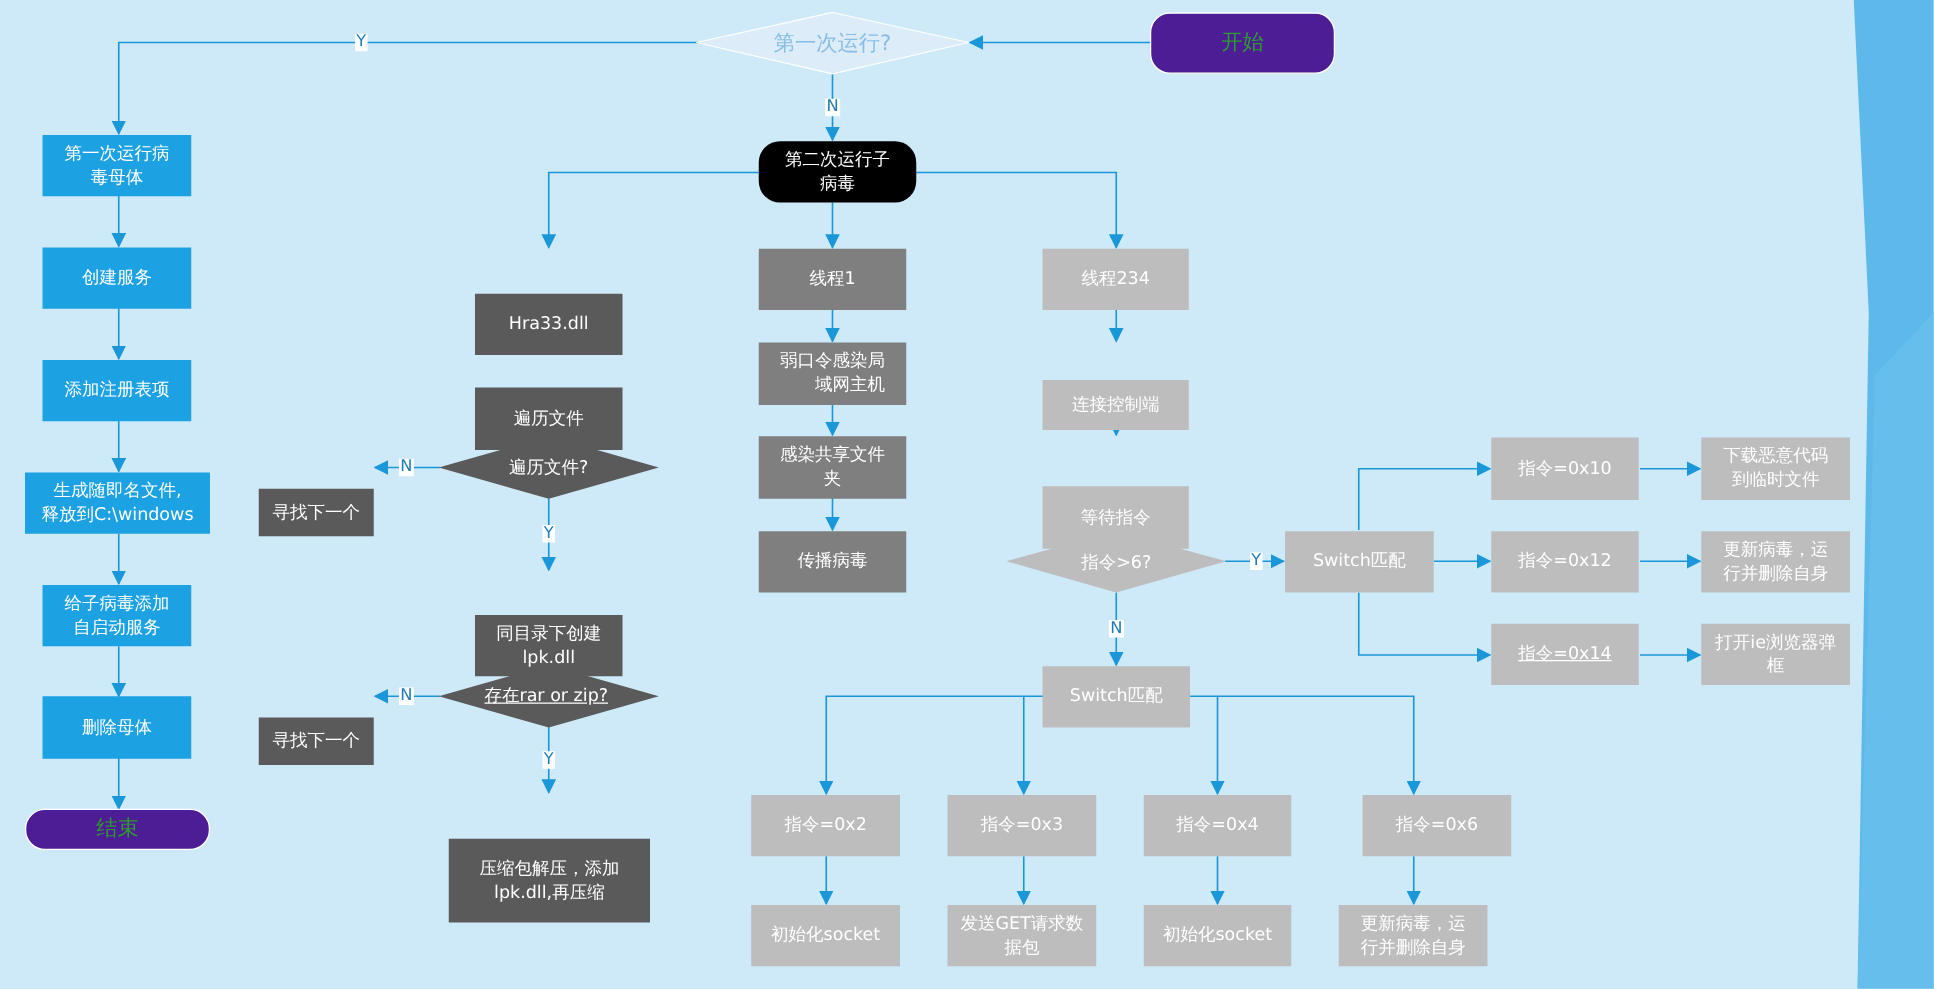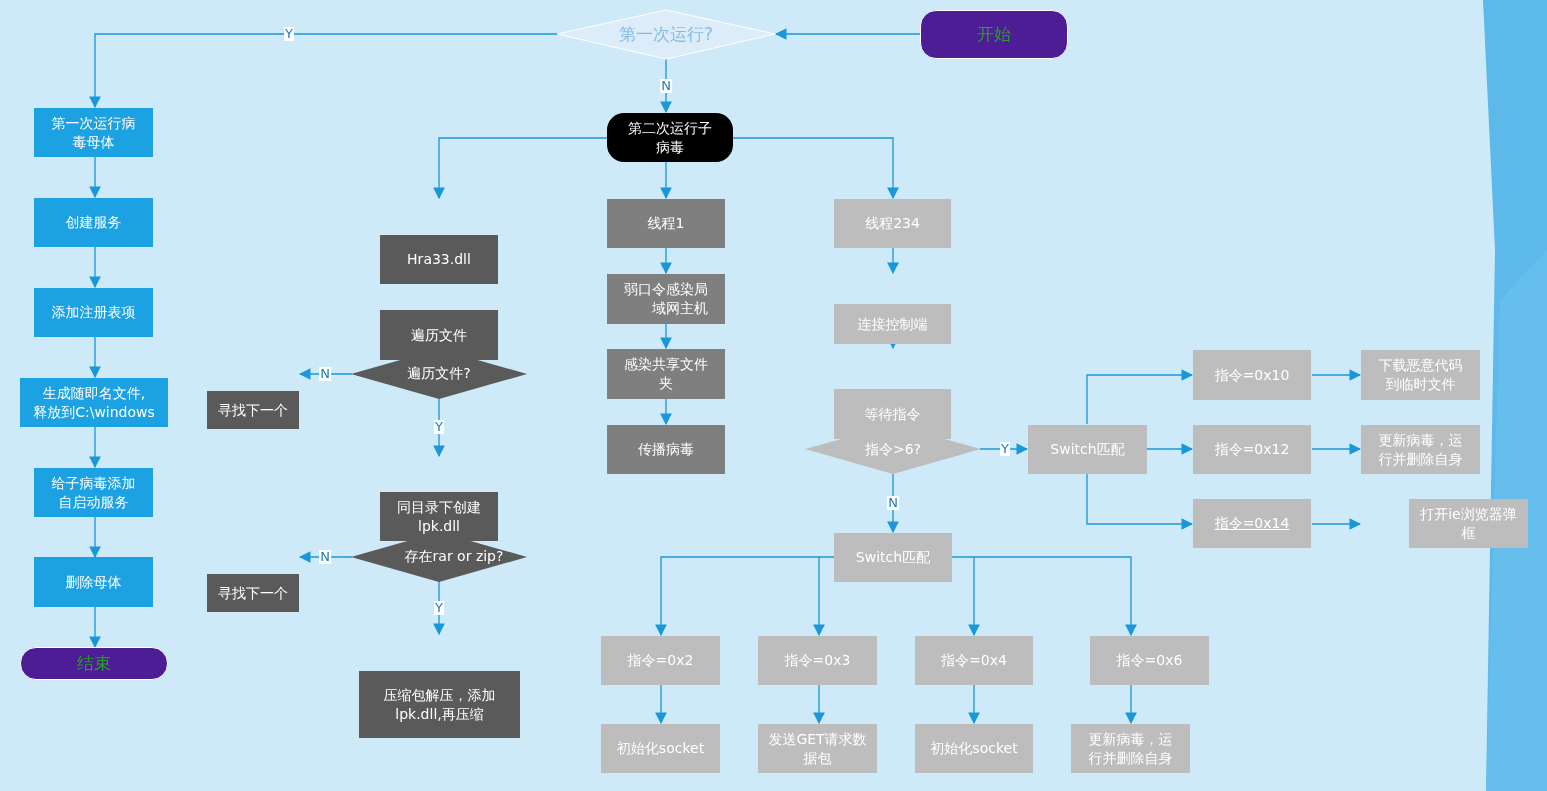--- a/index.html
+++ b/index.html
@@ -94,21 +94,21 @@
   <polygon points="439,349 527,374 439,399 351,374" fill="#5a5a5a"></polygon>
   <polygon points="439,532 527,557 439,582 351,557" fill="#5a5a5a"></polygon>
   <polygon points="893,425 981,449 893,474 805,449" fill="#bdbdbd"></polygon>
 </svg>
 
 <div class="node term" style="left:920px;top:10px;width:148px;height:49px;">开始</div>
 <div class="node term" style="left:20px;top:647px;width:148px;height:33px;">结束</div>
 
 <div class="diamond-label first" style="left:557px;top:10px;width:218px;height:49px;">第一次运行?</div>
 <div class="diamond-label" style="left:351px;top:349px;width:176px;height:50px;">遍历文件?</div>
-<div class="diamond-label" style="left:366px;top:532px;width:176px;height:50px;">存在rar or zip?</div>
+<div class="diamond-label" style="left:349px;top:532px;width:176px;height:50px;text-decoration:underline;">存在rar or zip?</div>
 <div class="diamond-label" style="left:805px;top:425px;width:176px;height:49px;">指令&gt;6?</div>
 
 <div class="node blue" style="left:34px;top:108px;width:119px;height:49px;">第一次运行病
 毒母体</div>
 <div class="node blue" style="left:34px;top:198px;width:119px;height:49px;">创建服务</div>
 <div class="node blue" style="left:34px;top:288px;width:119px;height:49px;">添加注册表项</div>
 <div class="node blue" style="left:20px;top:378px;width:148px;height:49px;">生成随即名文件,
 释放到C:\windows</div>
 <div class="node blue" style="left:34px;top:468px;width:119px;height:49px;">给子病毒添加
 自启动服务</div>
@@ -138,21 +138,21 @@
 <div class="node light" style="left:834px;top:349px;width:117px;height:50px;margin-top:40px;">等待指令</div>
 
 <div class="node light" style="left:1028px;top:425px;width:119px;height:49px;">Switch匹配</div>
 <div class="node light" style="left:1193px;top:350px;width:118px;height:50px;">指令=0x10</div>
 <div class="node light" style="left:1193px;top:425px;width:118px;height:49px;">指令=0x12</div>
 <div class="node light" style="left:1193px;top:499px;width:118px;height:49px;text-decoration:underline;">指令=0x14</div>
 <div class="node light" style="left:1361px;top:350px;width:119px;height:50px;">下载恶意代码
 到临时文件</div>
 <div class="node light" style="left:1361px;top:425px;width:119px;height:49px;">更新病毒，运
 行并删除自身</div>
-<div class="node light" style="left:1361px;top:499px;width:119px;height:49px;margin-left:48px;">打开ie浏览器弹
+<div class="node light" style="left:1361px;top:499px;width:119px;height:49px;">打开ie浏览器弹
 框</div>
 
 <div class="node light" style="left:834px;top:533px;width:118px;height:49px;">Switch匹配</div>
 <div class="node light" style="left:601px;top:636px;width:119px;height:49px;">指令=0x2</div>
 <div class="node light" style="left:758px;top:636px;width:119px;height:49px;">指令=0x3</div>
 <div class="node light" style="left:915px;top:636px;width:118px;height:49px;">指令=0x4</div>
 <div class="node light" style="left:1071px;top:636px;width:119px;height:49px;margin-left:19px;">指令=0x6</div>
 <div class="node light" style="left:601px;top:724px;width:119px;height:49px;">初始化socket</div>
 <div class="node light" style="left:758px;top:724px;width:119px;height:49px;">发送GET请求数
 据包</div>

